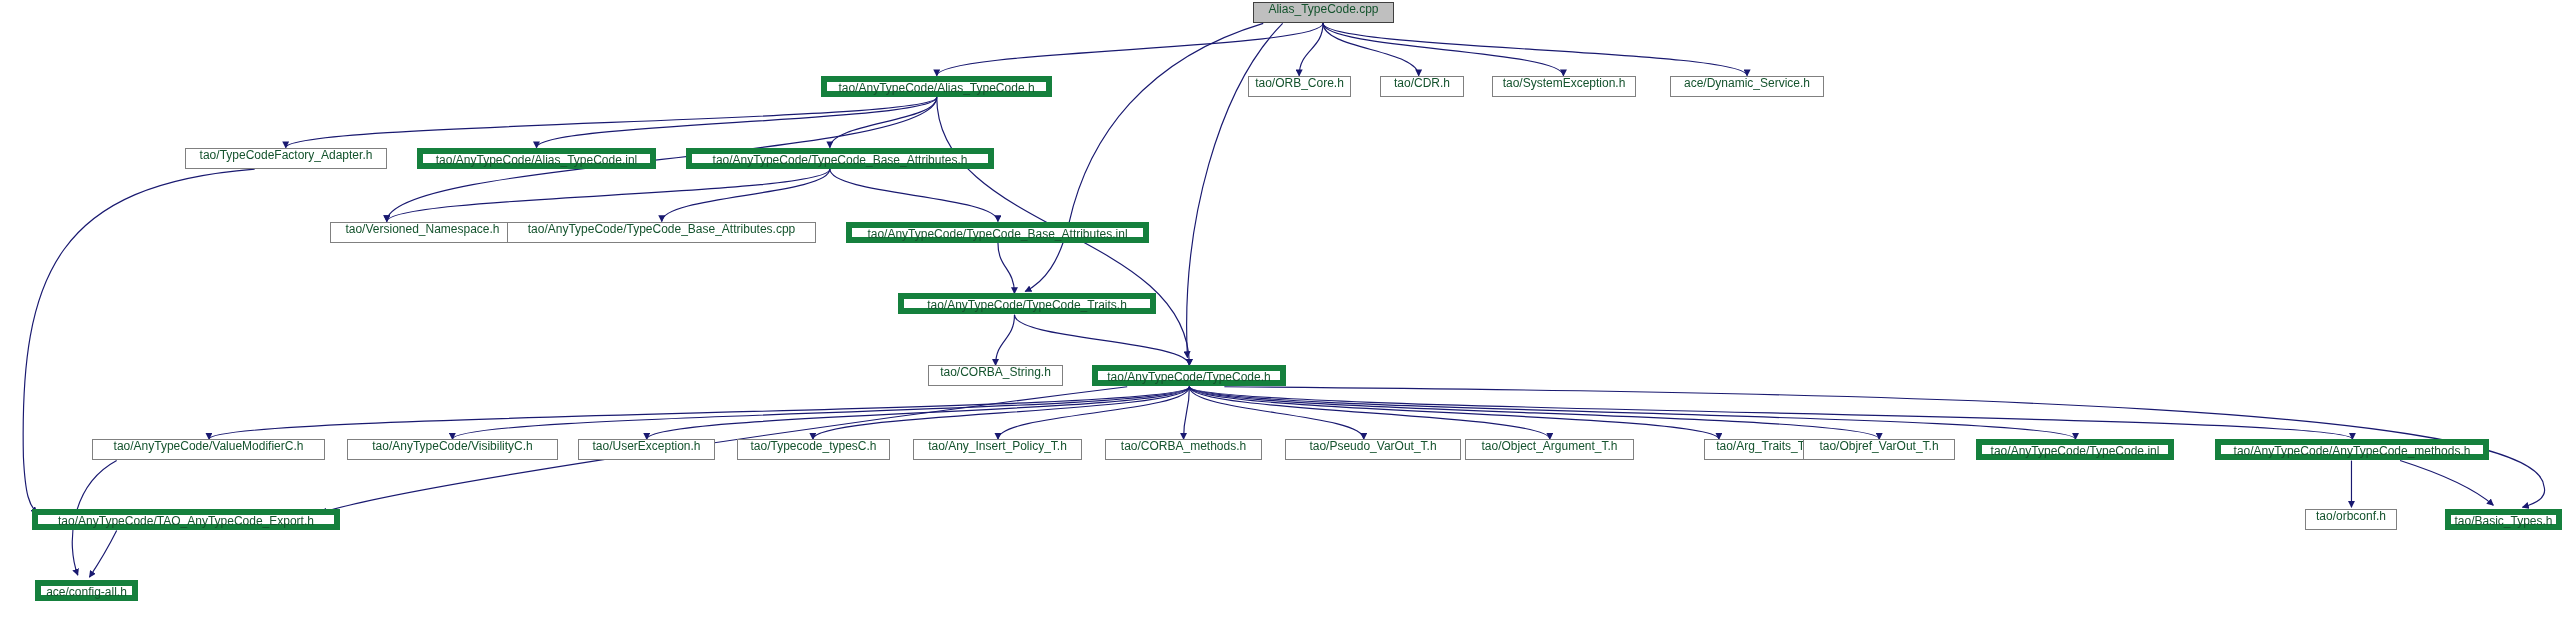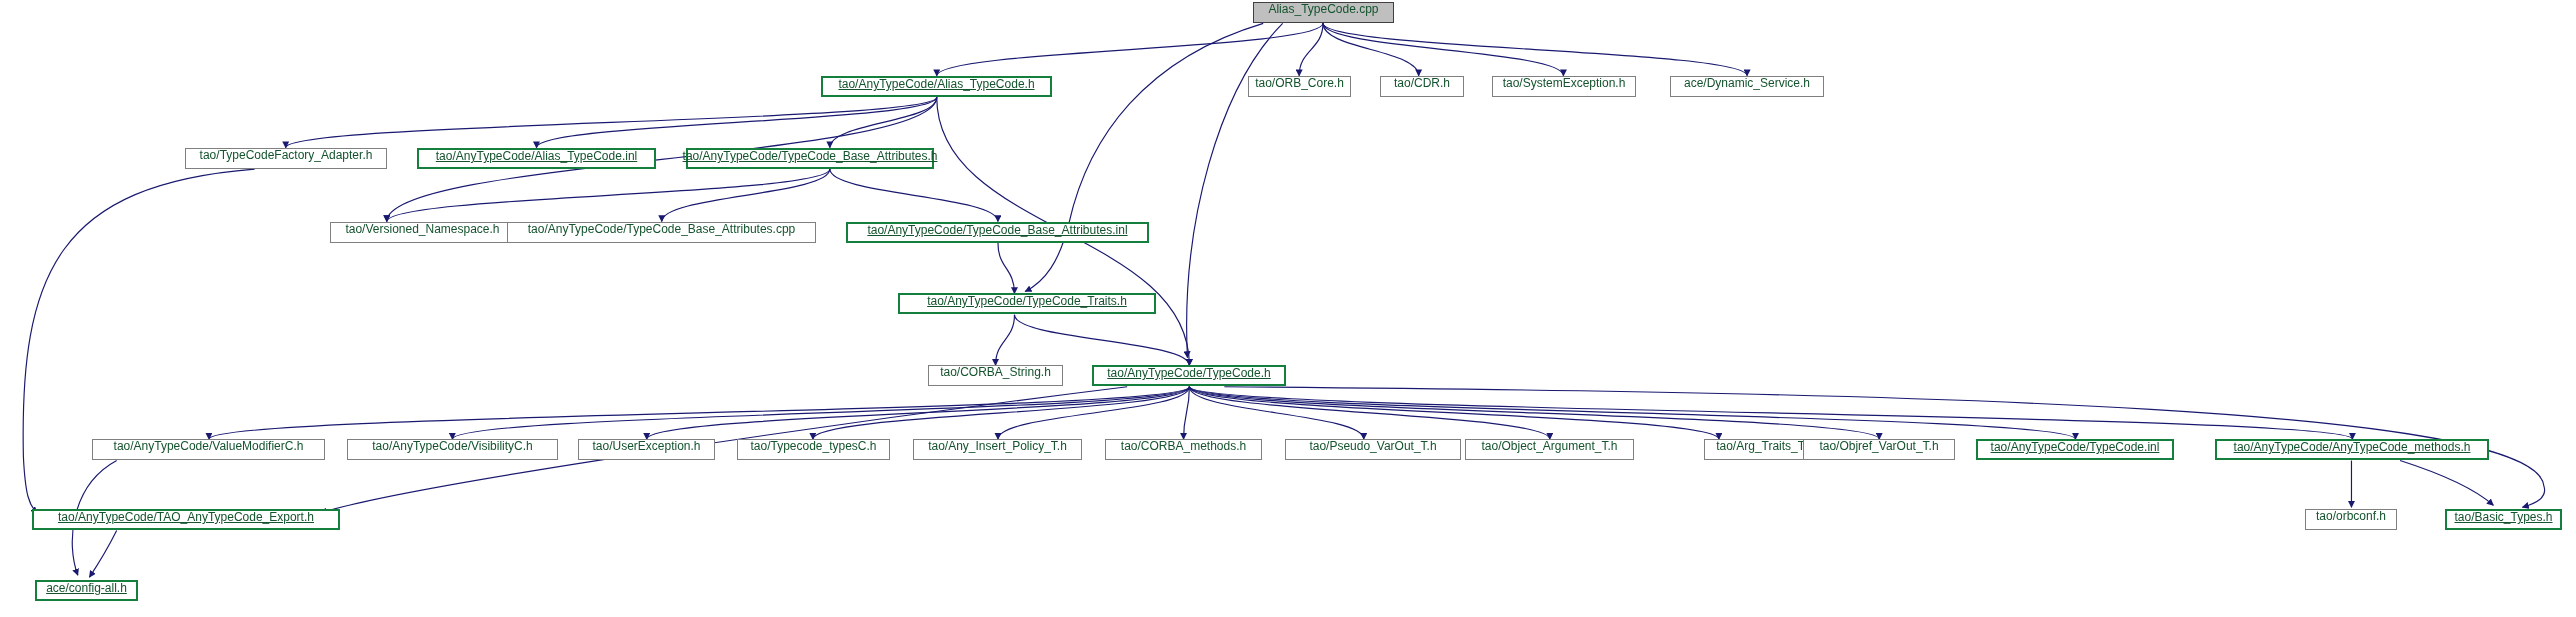--- a/index.html
+++ b/index.html
@@ -37,22 +37,21 @@
     line-height: 1;
     white-space: nowrap;
     padding: 0 5.8px;
     z-index: 5;
   }
   .node.root {
     background: #bfbfbf;
     border: 1px solid #404040;
   }
   .node.strong {
-    border: 2px solid #15803d;
-    text-decoration: underline;
+    border: 6px solid #15803d;
   }
   .node-label {
     pointer-events: none;
   }
 </style>
 </head>
 <body>
 
 <div id="graph">
   <svg id="edges" width="2576" height="617" viewBox="0 0 2651 635">
@@ -116,21 +115,21 @@
     </div>
     <div class="node" style="left: 1670px; top: 76px; width: 154px;">
       <span class="node-label">ace/Dynamic_Service.h</span>
     </div>
     <div class="node" style="left: 185px; top: 148px; width: 202px;">
       <span class="node-label">tao/TypeCodeFactory_Adapter.h</span>
     </div>
     <div class="node strong" style="left: 417px; top: 148px; width: 239px;">
       <span class="node-label">tao/AnyTypeCode/Alias_TypeCode.inl</span>
     </div>
-    <div class="node strong" style="left: 686px; top: 148px; width: 248px;">
+    <div class="node strong" style="left: 686px; top: 148px; width: 308px;">
       <span class="node-label">tao/AnyTypeCode/TypeCode_Base_Attributes.h</span>
     </div>
     <div class="node" style="left: 294px; top: 222px; width: 185px; margin-left: 36px;">
       <span class="node-label">tao/Versioned_Namespace.h</span>
     </div>
     <div class="node strong" style="left: 846px; top: 222px; width: 303px;">
       <span class="node-label">tao/AnyTypeCode/TypeCode_Base_Attributes.inl</span>
     </div>
     <div class="node" style="left: 507px; top: 222px; width: 309px;">
       <span class="node-label">tao/AnyTypeCode/TypeCode_Base_Attributes.cpp</span>

